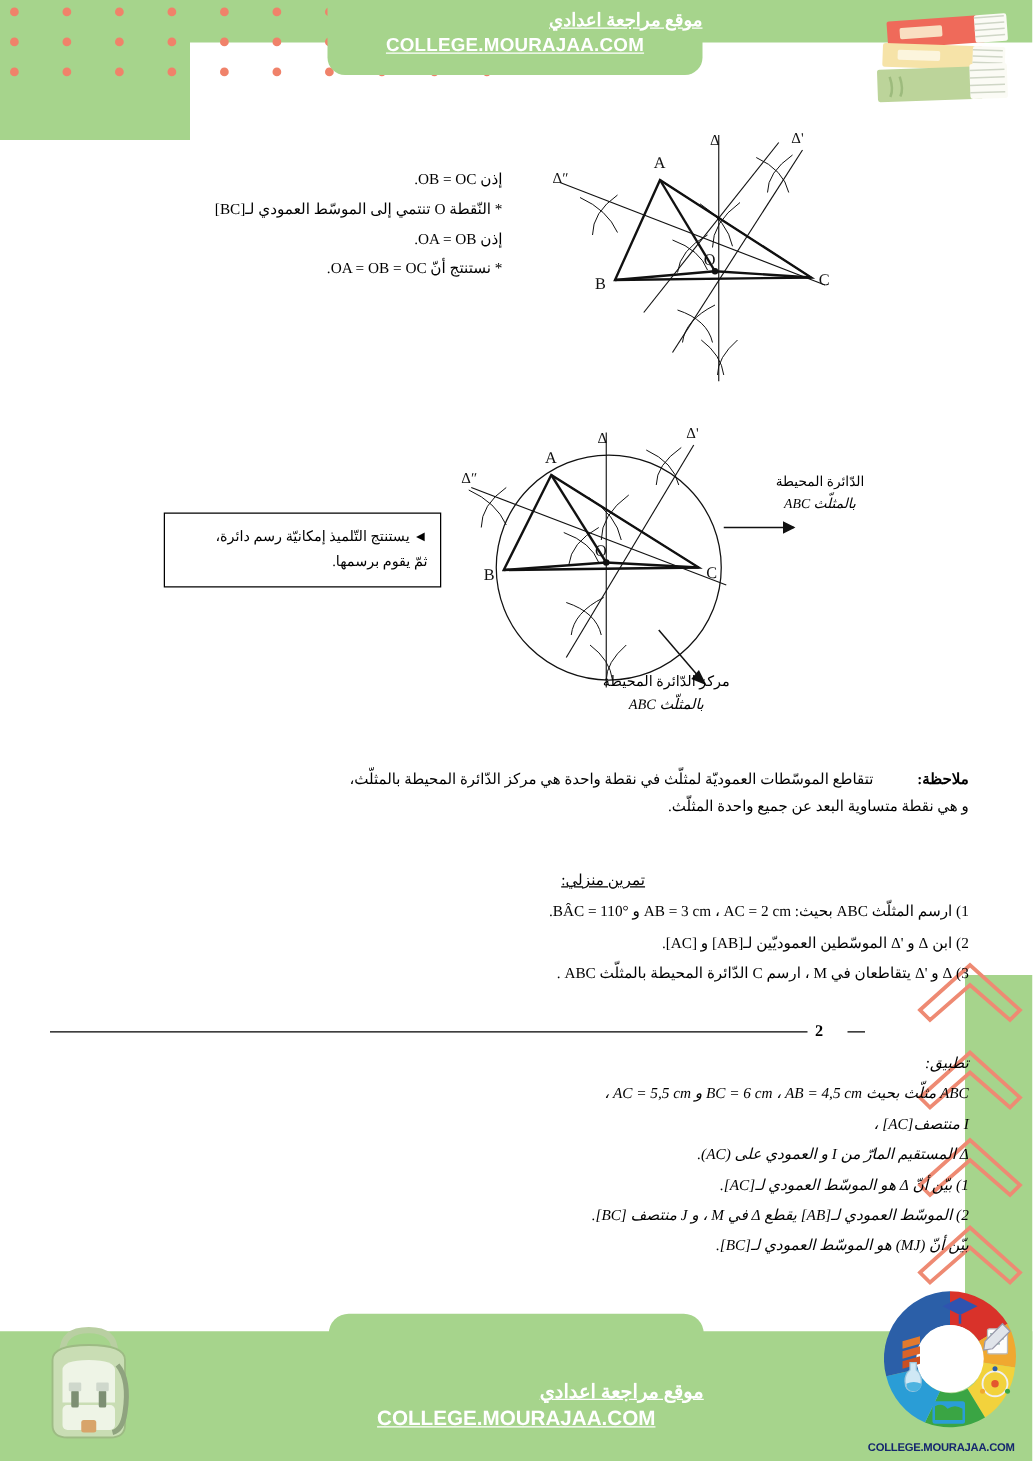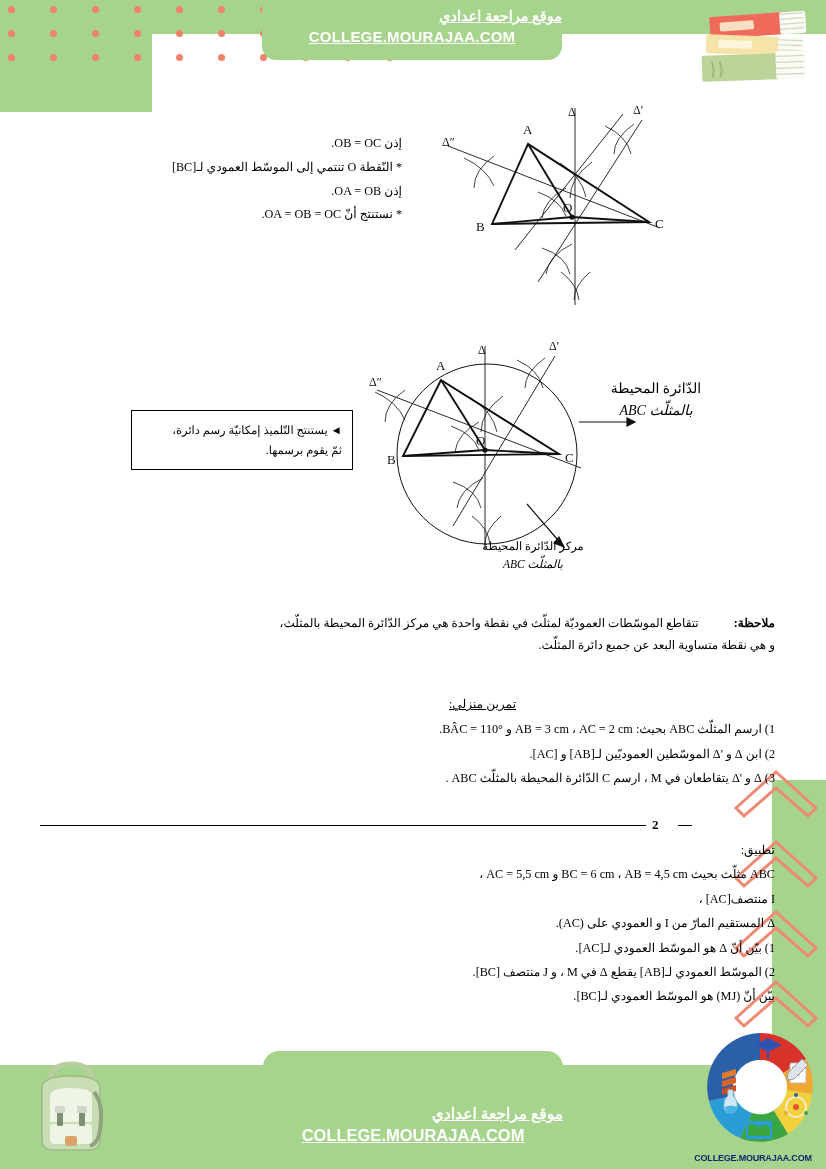--- a/index.html
+++ b/index.html
@@ -157,21 +157,21 @@
   }
   .block1 .line { display: block; }
 
   .diagram1 { position: absolute; left: 420px; top: 0px; width: 290px; height: 215px; }
   .diagram2 { position: absolute; left: 345px; top: 228px; width: 300px; height: 245px; }
 
   .annot-right {
     position: absolute;
     left: 592px; top: 278px;
     width: 128px;
-    font-size: 14px;
+    font-size: 11px;
     line-height: 1.55;
     text-align: center;
   }
   .annot-bottom {
     position: absolute;
     left: 438px; top: 438px;
     width: 190px;
     font-size: 11.5px;
     line-height: 1.55;
     text-align: center;
@@ -224,20 +224,21 @@
     position: absolute; top: 8px; left: 638px;
     width: 14px; height: 1px; background: #000;
   }
 
   .app {
     position: absolute;
     left: 190px; top: 738px;
     width: 585px;
     font-size: 12.2px;
     line-height: 2.0;
+    font-style: italic;
   }
   .app .hdr { display: block; }
 
   svg { display: block; overflow: visible; }
 </style>
 </head>
 <body>
 
 <div class="green-top-left"></div>
 <div class="green-top-bar"></div>
@@ -428,21 +429,21 @@
     <span class="mi">بالمثلّث ABC</span>
   </div>
 
   <div class="note-box ar">
     <span>◄ يستنتج التّلميذ إمكانيّة رسم دائرة،</span><br>
     <span>ثمّ يقوم برسمها.</span>
   </div>
 
   <div class="remark ar">
     <b>ملاحظة:</b><span> تتقاطع الموسّطات العموديّة لمثلّث في نقطة واحدة هي مركز الدّائرة المحيطة بالمثلّث،</span><br>
-    <span>و هي نقطة متساوية البعد عن جميع دائرة المثلّث.</span>
+    <span>و هي نقطة متساوية البعد عن جميع واحدة المثلّث.</span>
   </div>
 
   <div class="hw ar">
     <span class="hdr">تمرين منزلي:</span>
     <span class="line">1)  ارسم المثلّث  ABC  بحيث:  AB = 3 cm ، AC = 2 cm  و  BÂC = 110°.</span><br>
     <span class="line">2)  ابن  Δ  و  'Δ  الموسّطين العموديّين لـ[AB]  و  [AC].</span><br>
     <span class="line">3)  Δ  و  'Δ  يتقاطعان في M ، ارسم  C  الدّائرة المحيطة بالمثلّث  ABC .</span>
   </div>
 
   <div class="pagerule">

